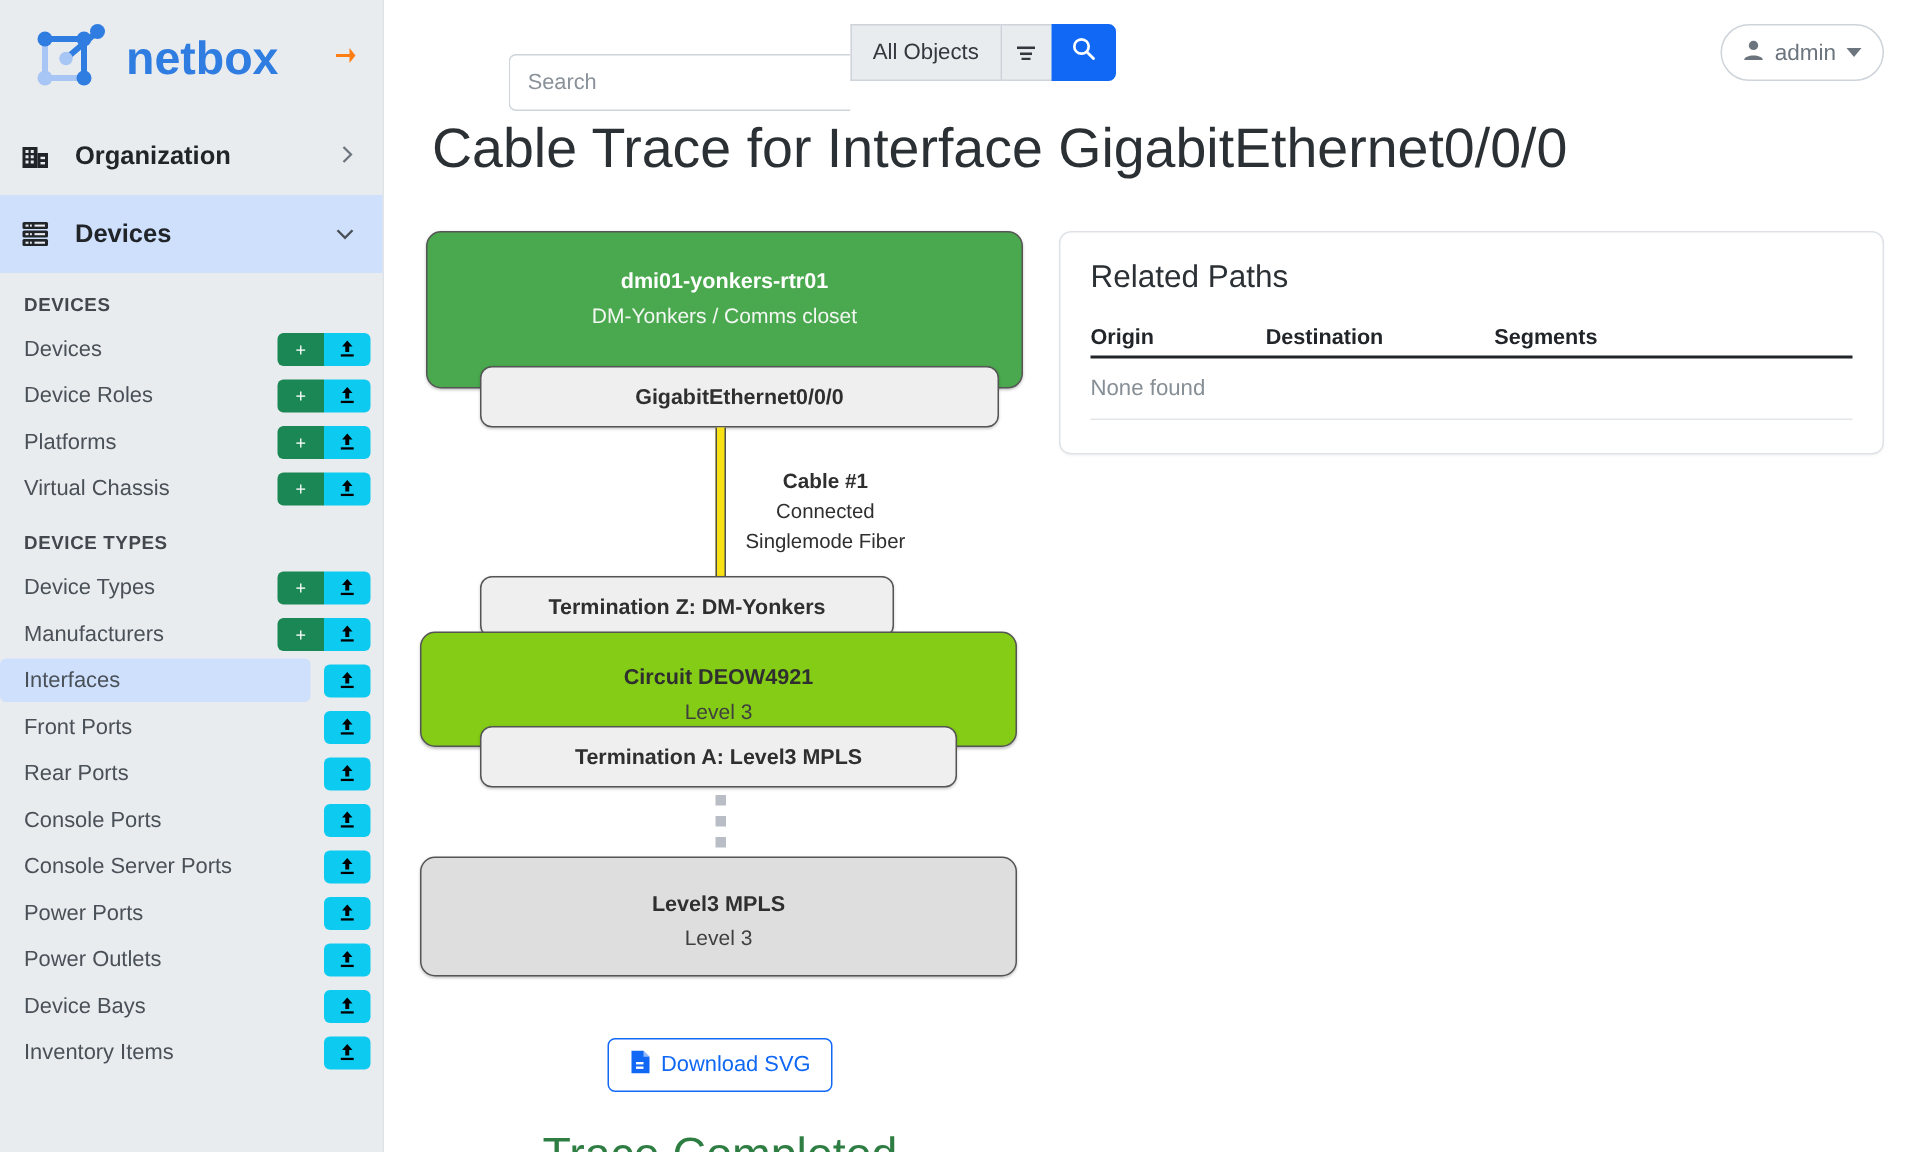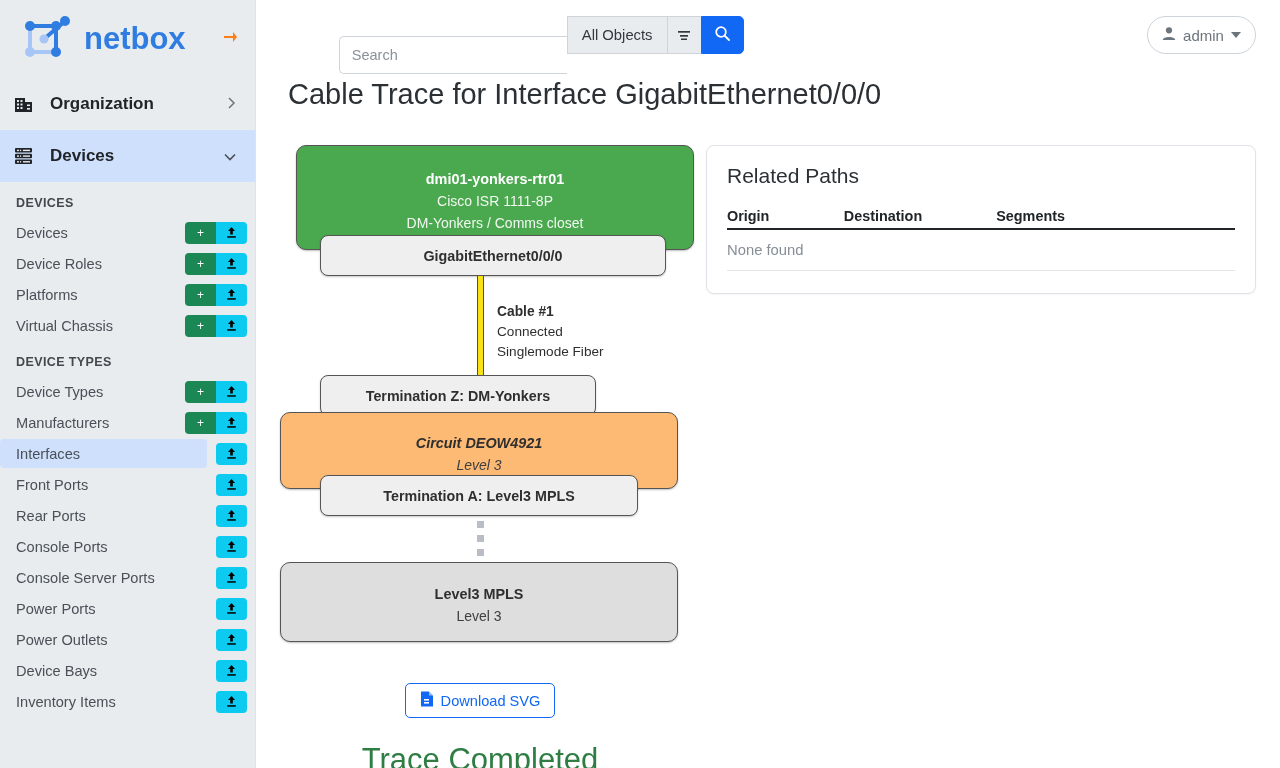--- a/index.html
+++ b/index.html
@@ -108,38 +108,38 @@
     background: #fff; color: #6c757d; font-size: 15px;
     display: flex; align-items: center; gap: 7px; cursor: pointer; margin-left: auto;
     font-family: "Liberation Sans", sans-serif;
   }
   .caret-dn {
     width: 0; height: 0; border-left: 5px solid transparent;
     border-right: 5px solid transparent; border-top: 6px solid #6c757d;
   }
 
   .page-title {
-    font-size: 29px; font-weight: 400; color: #2b3035;
+    font-size: 37px; font-weight: 400; color: #2b3035;
     padding: 8px 0 0 8px; margin: 0 24px;
   }
 
   .content { display: flex; padding: 0 24px; margin-top: 34px; gap: 26px; }
   .col-left { width: 400px; position: relative; }
   .col-right { flex: 1; }
 
   
   .trace { position: relative; width: 398px; }
   .node {
     position: relative; border: 1px solid #555; border-radius: 10px;
     text-align: center; box-shadow: 0 1px 2px rgba(0,0,0,.25);
   }
   .node.device { background: #4aa84e; color: #fff; }
   .node.device .n-title { color: #fff; font-weight: 700; font-size: 14.4px; }
   .node.device .n-sub { color: #f2f7f2; font-size: 14px; }
-  .node.circuit { background: #fdba74; color: #3a3a3a; font-style: italic; }
+  .node.circuit { background: #84cc16; color: #3a3a3a; }
   .node.provider { background: #dedede; color: #3a3a3a; }
   .n-title { font-weight: 700; font-size: 14.4px; color: #2f2f2f; }
   .n-sub { font-size: 14px; color: #3f3f3f; margin-top: 6px; }
   .term {
     position: relative; background: #efefef; border: 1px solid #555;
     border-radius: 8px; text-align: center;
     font-weight: 700; font-size: 14.3px; color: #2f2f2f;
     box-shadow: 0 1px 2px rgba(0,0,0,.22);
     display: flex; align-items: center; justify-content: center;
   }
@@ -476,32 +476,31 @@
       </div>
     </div>
 
     <h1 class="page-title">Cable Trace for Interface GigabitEthernet0/0/0</h1>
 
     <div class="content">
 
       <div class="col-left">
         <div class="trace" style="height:500px;">
 
-          <div class="node device" style="position:absolute; left:16px; top:0; width:398px; height:105px; padding-top:25px;">
+          <div class="node device" style="position:absolute; left:4px; top:0; width:398px; height:105px; padding-top:25px;">
             <div class="n-title">dmi01-yonkers-rtr01</div>
-            <div class="n-sub">Cisco ISR 1111-8P</div>
             <div class="n-sub">DM-Yonkers / Comms closet</div>
           </div>
 
           <div class="term" style="position:absolute; left:40px; top:90px; width:346px; height:41px;">
             <span>GigabitEthernet0/0/0</span>
           </div>
 
           <div class="cable-line" style="left:197px; top:131px; height:119px;"></div>
-          <div class="cable-label" style="left:217px; top:157px;">
+          <div class="cable-label" style="left:217px; top:157px;text-align:center;">
             <div><b>Cable #1</b></div>
             <div>Connected</div>
             <div>Singlemode Fiber</div>
           </div>
 
           <div class="term" style="position:absolute; left:40px; top:230px; width:276px; height:41px;">
             <span>Termination Z: DM-Yonkers</span>
           </div>
 
           <div class="node circuit" style="position:absolute; left:0; top:267px; width:398px; height:77px; padding-top:22px;">

